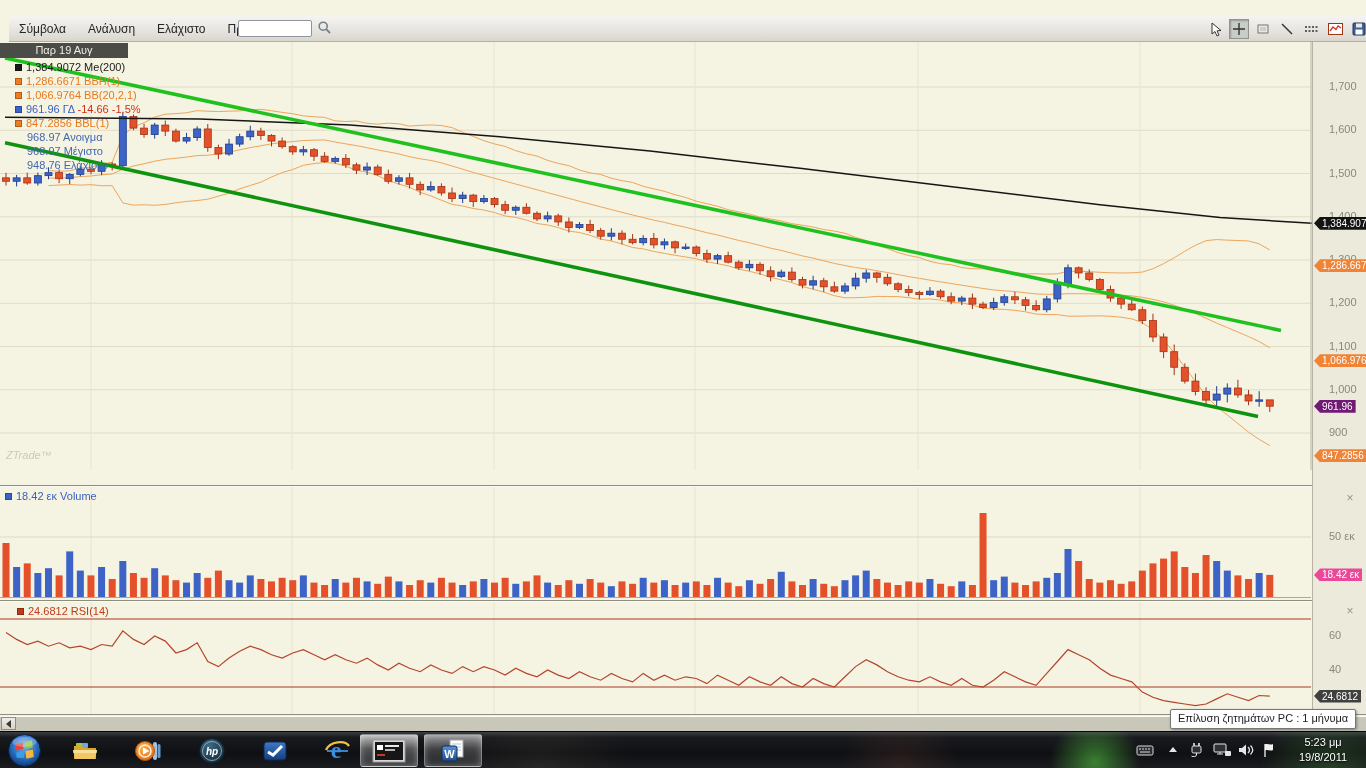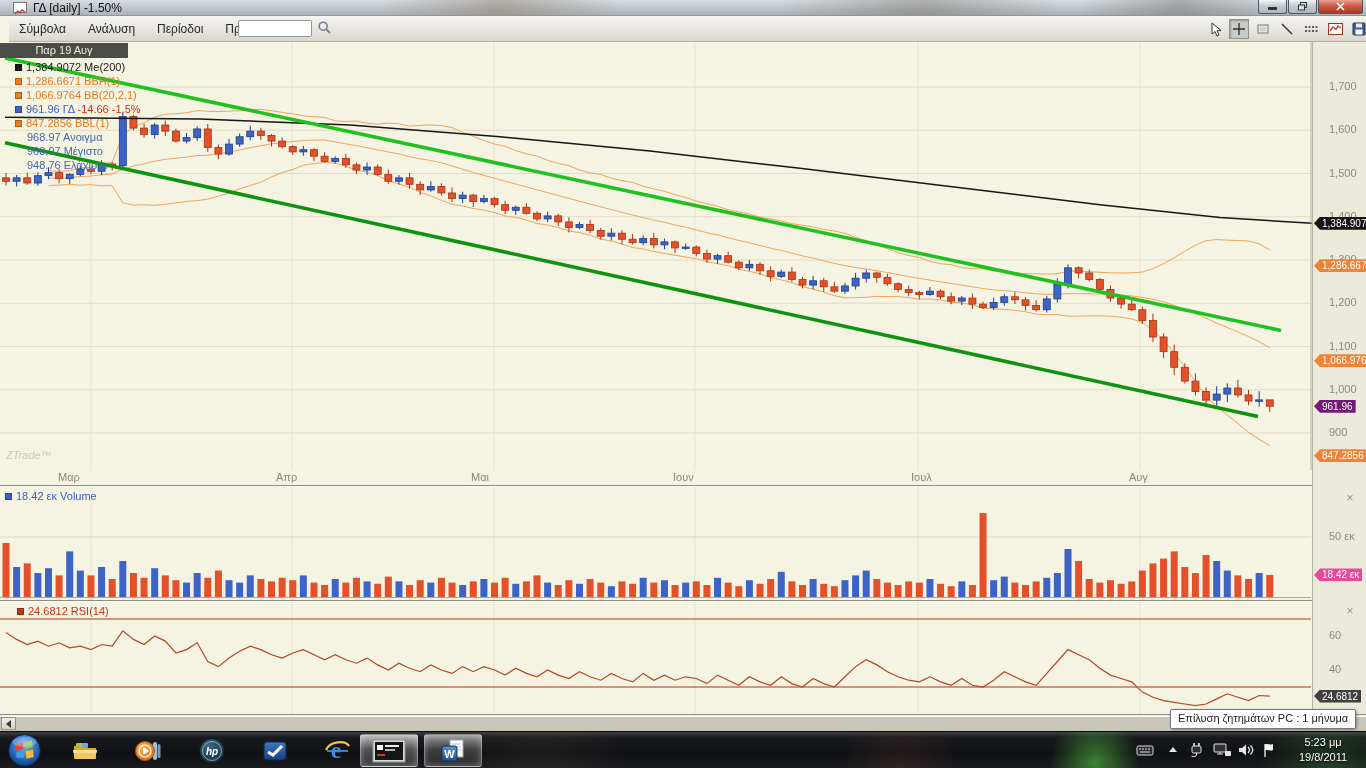--- a/index.html
+++ b/index.html
@@ -85,50 +85,26 @@
       box-shadow:inset 0 0 7px rgba(255,255,255,.35); display:flex; align-items:center; justify-content:center; }
   .tray-icon { position:absolute; top:10px; width:18px; height:16px; }
   .clock { position:absolute; left:1286px; top:3px; width:74px; text-align:center; color:#fff; font-size:11px;
       line-height:15px; text-shadow:0 1px 2px #000; }
 </style>
 </head>
 <body>
 
 <div id="screen">
 
-  <div class="abs titlebar">
-    <div class="abs title-icon">
-      <svg width="12" height="9" viewBox="0 0 12 9">
-          <polyline points="1,6 4,3 6,5 8,2 11,4" fill="none" stroke="#C43B2A" stroke-width="1.4"></polyline>
-        </svg>
-    </div>
-    <div class="abs window-title">ΓΔ [daily] -1.50%</div>
-    <div class="abs winbtns">
-      <div class="winbtn">
-          <div class="glyph-min"></div>
-        </div>
-      <div class="winbtn">
-        <svg width="10" height="9" viewBox="0 0 10 9">
-            <rect x="2.5" y="0.5" width="6" height="5" fill="none" stroke="#2E3338"></rect>
-            <rect x="0.5" y="3" width="6" height="5" fill="#DDE2E5" stroke="#2E3338"></rect>
-          </svg>
-      </div>
-      <div class="winbtn close">
-        <svg width="9" height="9" viewBox="0 0 9 9">
-            <path d="M1,1 8,8 M8,1 1,8" stroke="#fff" stroke-width="1.6"></path>
-          </svg>
-      </div>
-    </div>
-  </div>
 
   <div class="abs menubar">
     <div id="menu-items">
         <span class="menu-item">Σύμβολα</span>
         <span class="menu-item">Ανάλυση</span>
-        <span class="menu-item">Περίοδοι</span>
+        <span class="menu-item">Ελάχιστο</span>
         <span class="menu-item">Προβολή</span>
       </div>
     <input class="abs search-box" value="" style="">
     <div class="abs search-icon">
       <svg width="15" height="15" viewBox="0 0 15 15">
           <circle cx="6.2" cy="6.2" r="4" fill="none" stroke="#72808B" stroke-width="1.6"></circle>
           <line x1="9.2" y1="9.2" x2="13" y2="13" stroke="#72808B" stroke-width="1.8"></line>
         </svg>
     </div>
     <div id="toolbar">
@@ -672,28 +648,20 @@
       </g>
       <g>
         <line x1="1269.78" y1="361.170475" x2="1269.78" y2="369.9113" stroke="#A33315"></line>
         <rect x="1266.28" y="357.86185" width="7" height="6.340449999999976" fill="#E4502A" stroke="#A33315" stroke-width="0.8"></rect>
       </g>
       <polyline points="5,75.275 200,77.005 350,83.06 500,94.7375 650,109.01 800,126.31 950,144.475 1100,162.64 1220,175.615 1312,181.2375" fill="none" stroke="#151515" stroke-width="1.5"></polyline>
       <line x1="5" y1="16.0225" x2="1281" y2="288.4975" stroke="#1FC11F" stroke-width="3.5"></line>
       <line x1="5" y1="100.79249999999999" x2="1258" y2="374.565" stroke="#0E930E" stroke-width="3.5"></line>
       <line x1="1311" y1="0" x2="1311" y2="428" stroke="#B7B4A3"></line>
     </svg>
-  <div id="months" class="abs">
-      <span class="month-label" style="left:58px">Μαρ</span>
-      <span class="month-label" style="left:276px">Απρ</span>
-      <span class="month-label" style="left:471px">Μαι</span>
-      <span class="month-label" style="left:673px">Ιουν</span>
-      <span class="month-label" style="left:911px">Ιουλ</span>
-      <span class="month-label" style="left:1129px">Αυγ</span>
-    </div>
   <div class="abs divider" style="top:485px"></div>
   <svg id="vol-svg" class="abs" width="1312" height="113">
       <line x1="91" y1="0" x2="91" y2="113" stroke="#E6E3CF"></line>
       <line x1="292" y1="0" x2="292" y2="113" stroke="#E6E3CF"></line>
       <line x1="494" y1="0" x2="494" y2="113" stroke="#E6E3CF"></line>
       <line x1="695" y1="0" x2="695" y2="113" stroke="#E6E3CF"></line>
       <line x1="918" y1="0" x2="918" y2="113" stroke="#E6E3CF"></line>
       <line x1="1140" y1="0" x2="1140" y2="113" stroke="#E6E3CF"></line>
       <line x1="0" y1="50" x2="1311" y2="50" stroke="#DDDAC6"></line>
       <rect x="2.5" y="56" width="7" height="54" fill="#E4502A"></rect>

